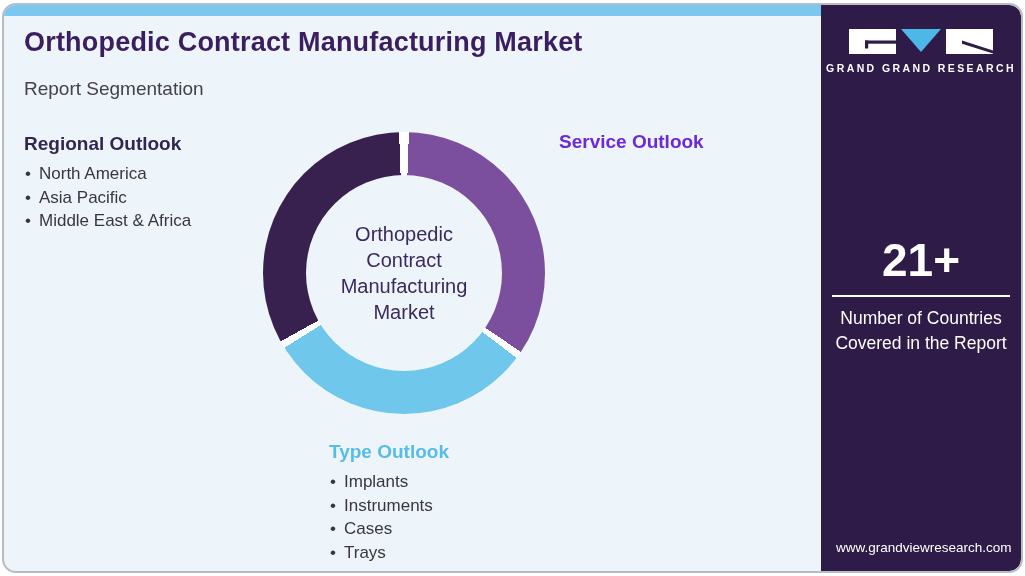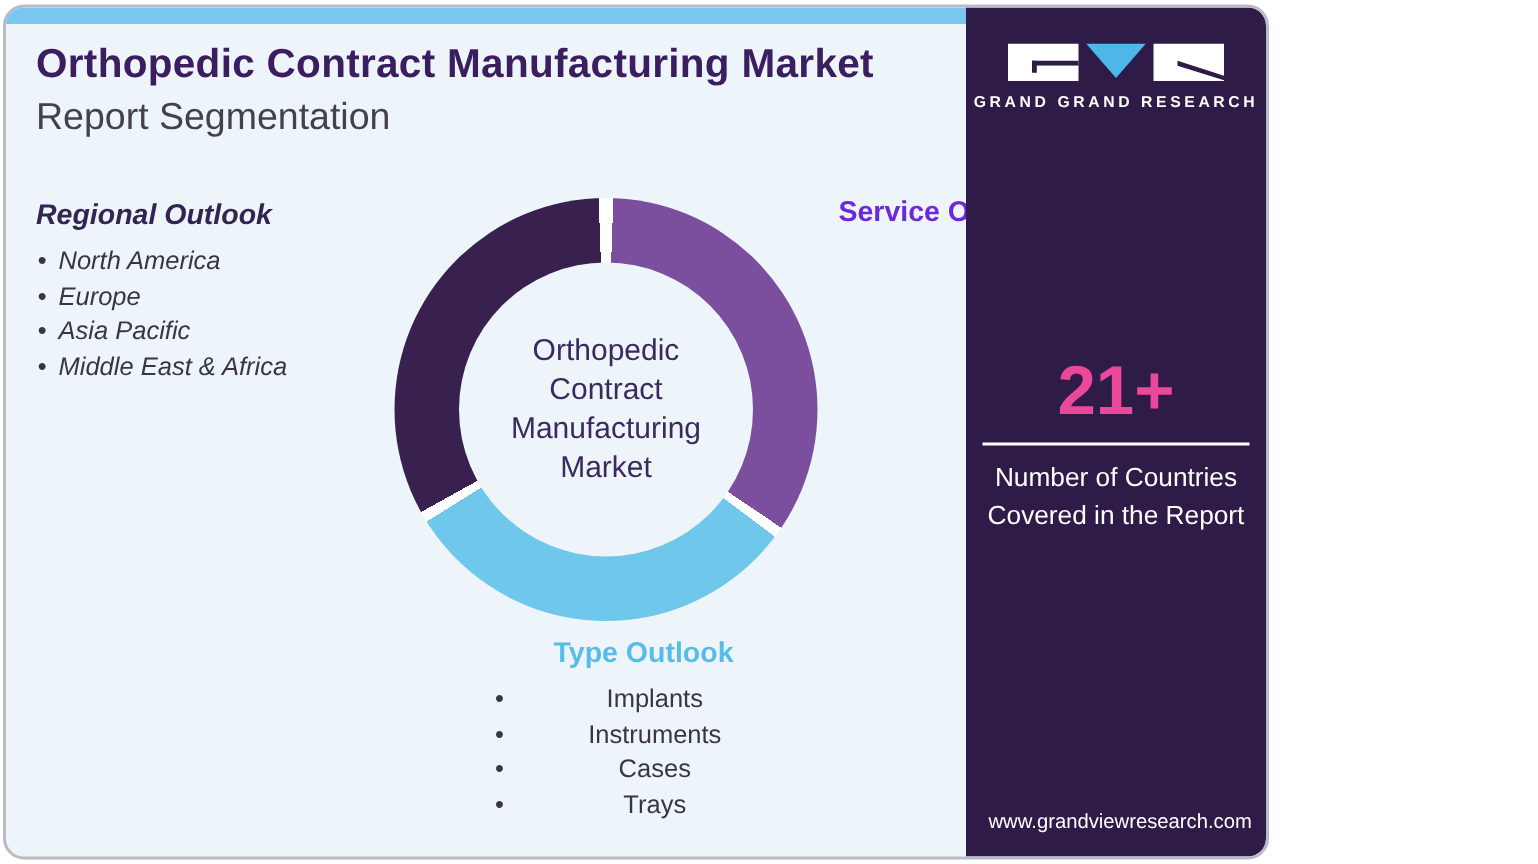--- a/index.html
+++ b/index.html
@@ -1,63 +1,63 @@
 <!DOCTYPE html>
 <html><head>
 <meta charset="utf-8">
 <style>
   * { margin:0; padding:0; box-sizing:border-box; }
   html,body { width:1025px; height:576px; background:#ffffff;
               font-family:"Liberation Sans","DejaVu Sans",sans-serif; }
   .page { position:relative; width:1025px; height:576px; background:#ffffff; }
 
-  .card { position:absolute; left:2px; top:3px; width:844px; height:570px;
+  .card { position:absolute; left:2px; top:3px; width:1021px; height:570px;
           background:#eef5fa; border:2px solid #b6bdc6; border-radius:14px;
           overflow:hidden; }
 
   .top-strip { position:absolute; left:0; top:0; right:198px; height:11px;
                background:#7ac8ef; }
 
   
   .hdr { position:absolute; left:20px; top:22px; }
   .title { font-size:27px; font-weight:800; color:#3b1e5f; letter-spacing:0.2px; }
-  .subtitle { font-size:25px; color:#454149; margin-top:6px; }
+  .subtitle { font-size:19px; color:#454149; margin-top:20px; }
 
   
   .block { position:absolute; }
   .block h3 { font-size:19px; font-weight:700; margin-bottom:7px; }
   .h-regional { color:#332552; }
   .h-service  { color:#6d28d9; }
   .h-type     { color:#56bde9; }
   .list { list-style:none; }
   .list li { position:relative; font-size:17px; line-height:23.5px;
              color:#3a3545; padding-left:15px; }
   .list li::before { content:"\2022"; position:absolute; left:1px; top:0;
                      color:#3a3545; }
-  .blk-regional { left:20px;  top:128px; width:230px;font-style:italic; }
+  .blk-regional { left:20px;  top:128px; width:230px; }
   .blk-service  { left:555px; top:126px; width:252px; }
-  .blk-type     { left:325px; top:420px; width:200px;text-align:center; }
+  .blk-type     { left:325px; top:436px; width:200px; }
 
   
   .donut { position:absolute; left:259px; top:127px; width:282px; height:282px; }
   .ring  { position:absolute; inset:0; border-radius:50%; }
   .hole  { position:absolute; inset:43px; border-radius:50%; background:#eef5fa;
            display:flex; align-items:center; justify-content:center; }
   .center-label { width:172px; text-align:center; font-size:20px;
                   line-height:26px; color:#3b2a5e; }
 
   
   .sidebar { position:absolute; right:0; top:0; bottom:0; width:200px;
              background:#2e1b47; border-radius:0 12px 12px 0; color:#ffffff; }
   .logo-wrap { position:absolute; top:24px; left:0; width:100%; text-align:center; }
   .logo-svg { display:block; margin:0 auto; }
   .logo-text { margin-top:7px; font-size:10.5px; font-weight:700;
                letter-spacing:2.4px; color:#ffffff; white-space:nowrap; }
   .stat { position:absolute; top:228px; left:0; width:100%; text-align:center; }
-  .stat-value { font-size:46px; font-weight:800; color:#ec4899; }
+  .stat-value { font-size:46px; font-weight:800; color:#ffffff; }
   .stat-divider { width:178px; height:2px; background:#ffffff; margin:8px auto 9px; }
   .stat-label { font-size:17.5px; line-height:25px; color:#ffffff;
                 padding:0 10px; }
   .source { position:absolute; left:15px; bottom:16px; text-align:left; }
   .source-label { font-size:13.5px; font-weight:700; color:#ffffff; }
   .source-url { font-size:13.5px; color:#ffffff; margin-top:4px; }
 </style>
 </head>
 <body>
 
@@ -67,21 +67,20 @@
 
     <div class="hdr">
       <div class="title">Orthopedic Contract Manufacturing Market</div>
       <div class="subtitle">Report Segmentation</div>
     </div>
 
     <div class="block blk-regional">
       <h3 class="h-regional">Regional Outlook</h3>
       <ul class="list">
         <li>North America</li>
-        <li>Europe</li>
         <li>Asia Pacific</li>
         <li>Middle East &amp; Africa</li>
       </ul>
     </div>
 
     <div class="donut">
       <div class="ring" style="background: conic-gradient(rgb(255, 255, 255) 0deg, rgb(255, 255, 255) 2deg, rgb(123, 79, 157) 2deg, rgb(123, 79, 157) 124deg, rgb(255, 255, 255) 124deg, rgb(255, 255, 255) 127deg, rgb(111, 199, 236) 127deg, rgb(111, 199, 236) 238deg, rgb(255, 255, 255) 238deg, rgb(255, 255, 255) 241deg, rgb(56, 33, 79) 241deg, rgb(56, 33, 79) 358deg, rgb(255, 255, 255) 358deg, rgb(255, 255, 255) 360deg);"></div>
       <div class="hole">
         <div class="center-label">Orthopedic Contract Manufacturing Market</div>
       </div>

